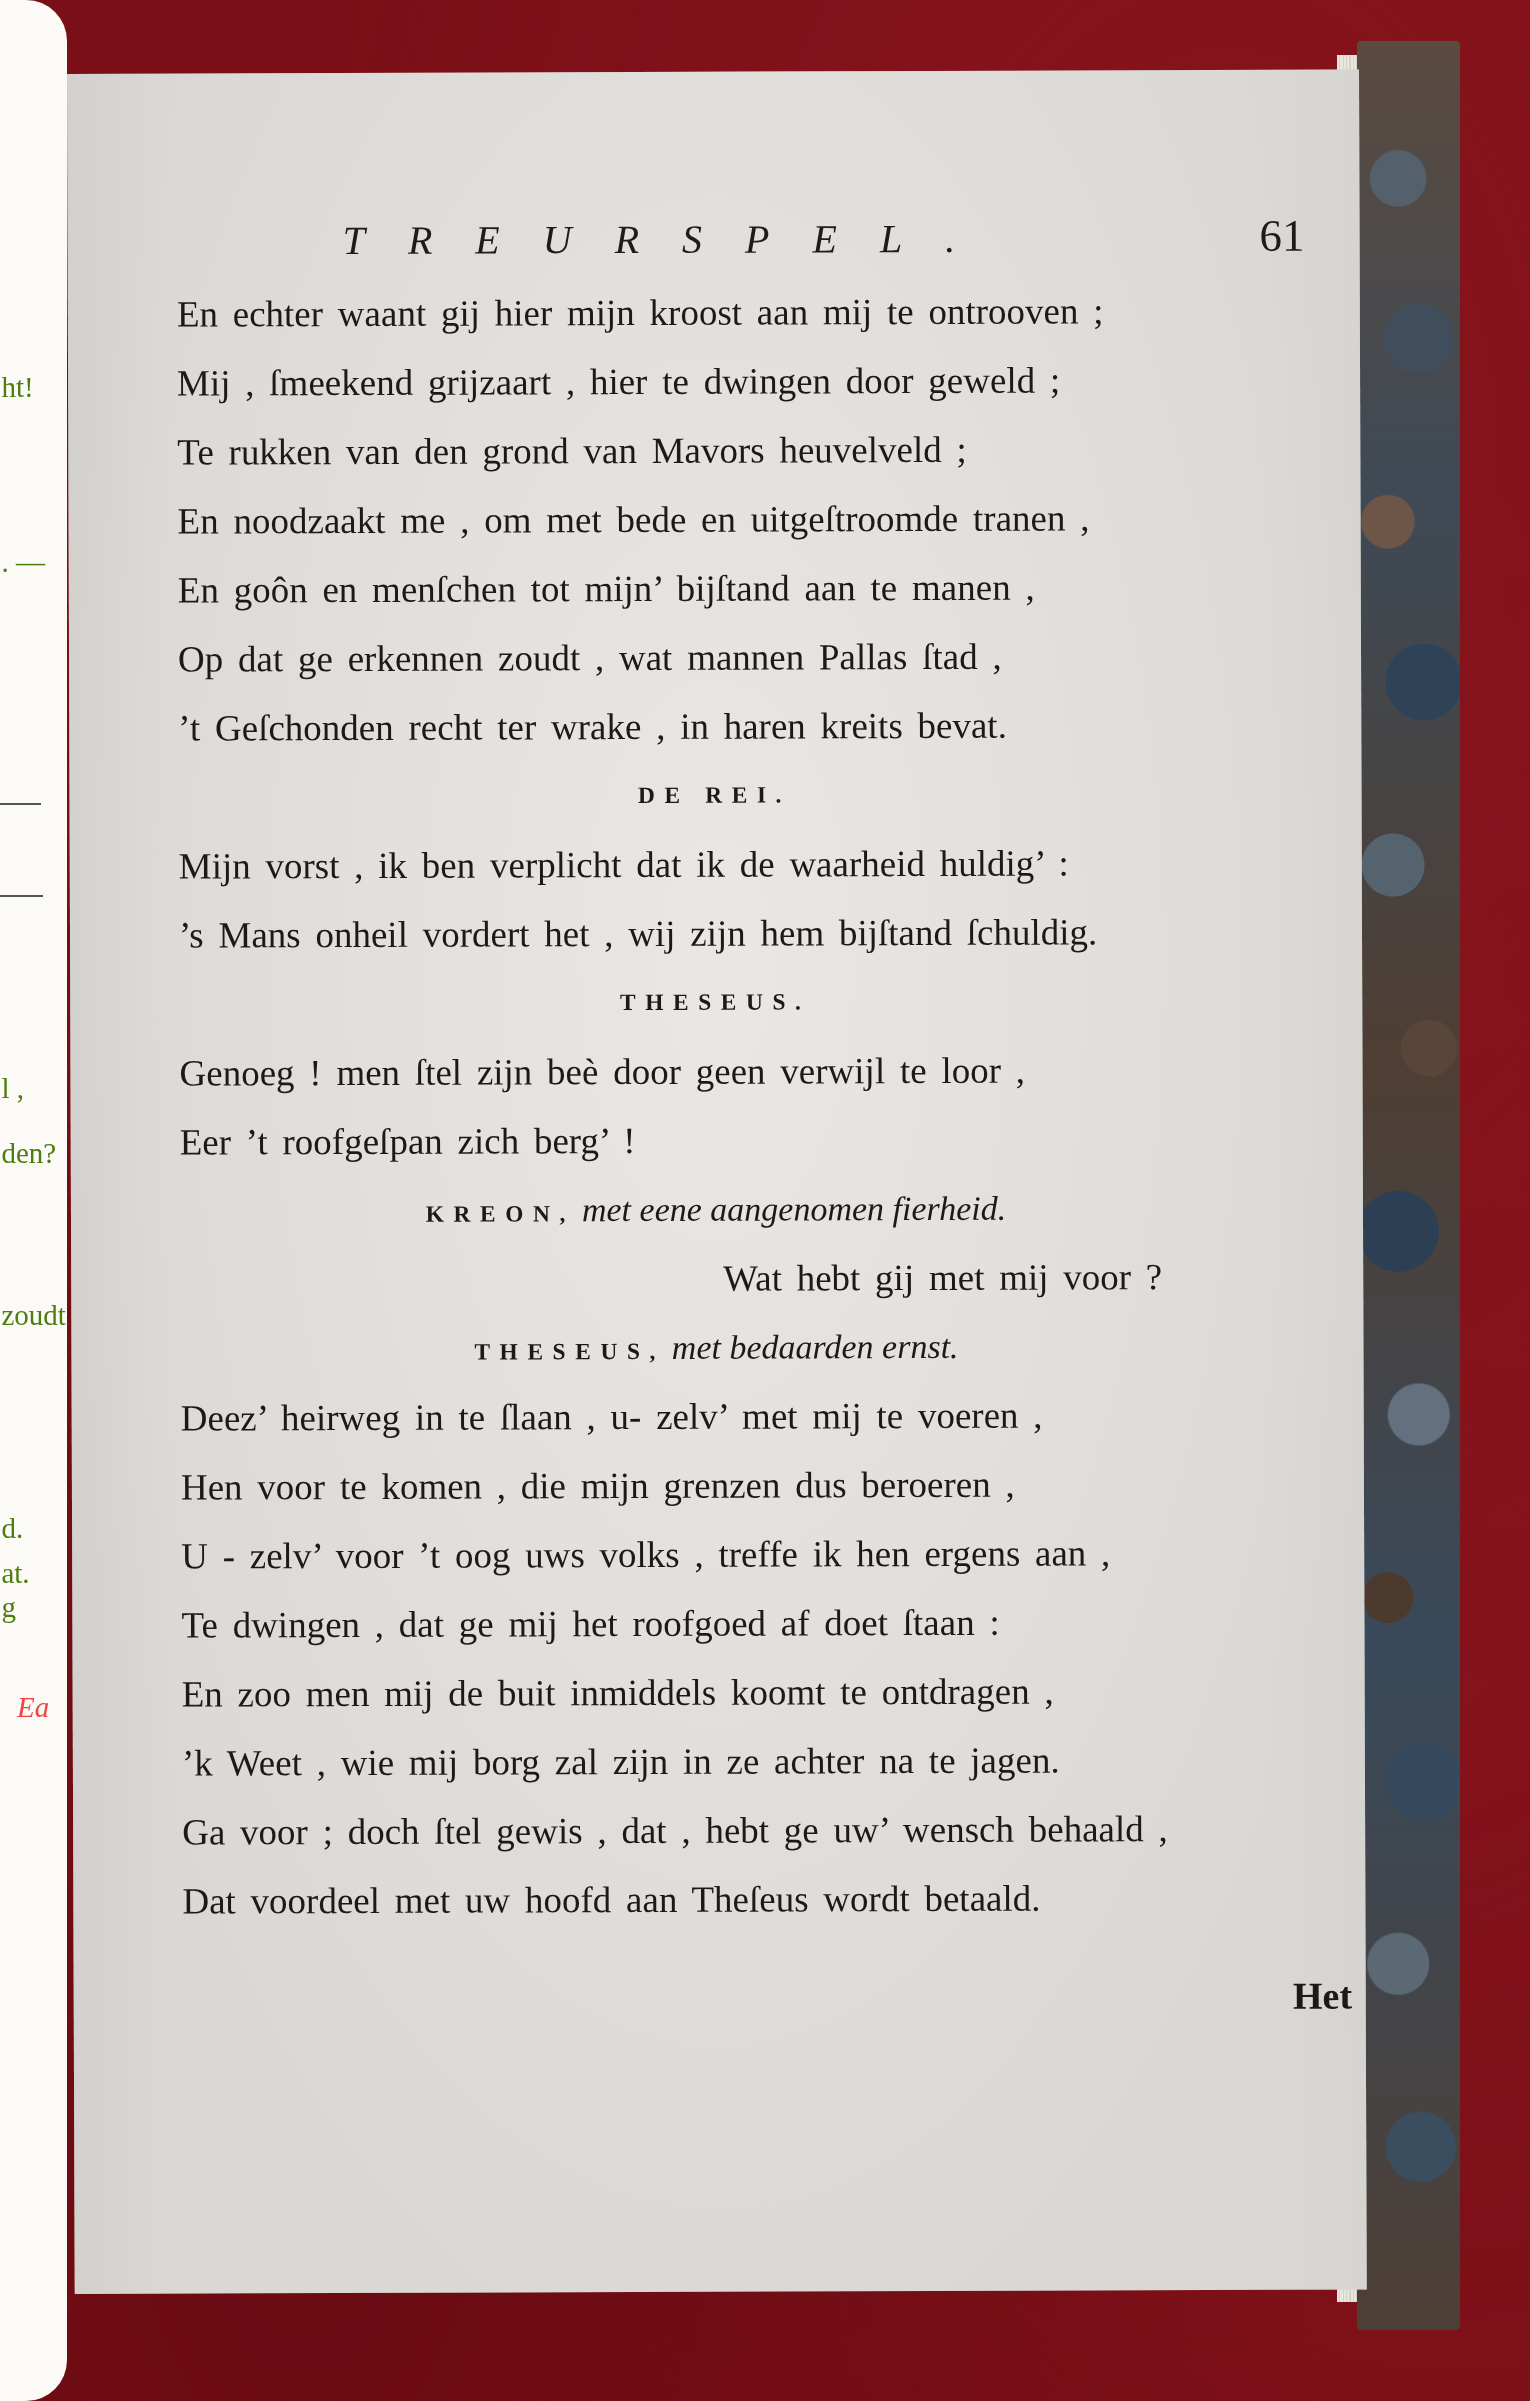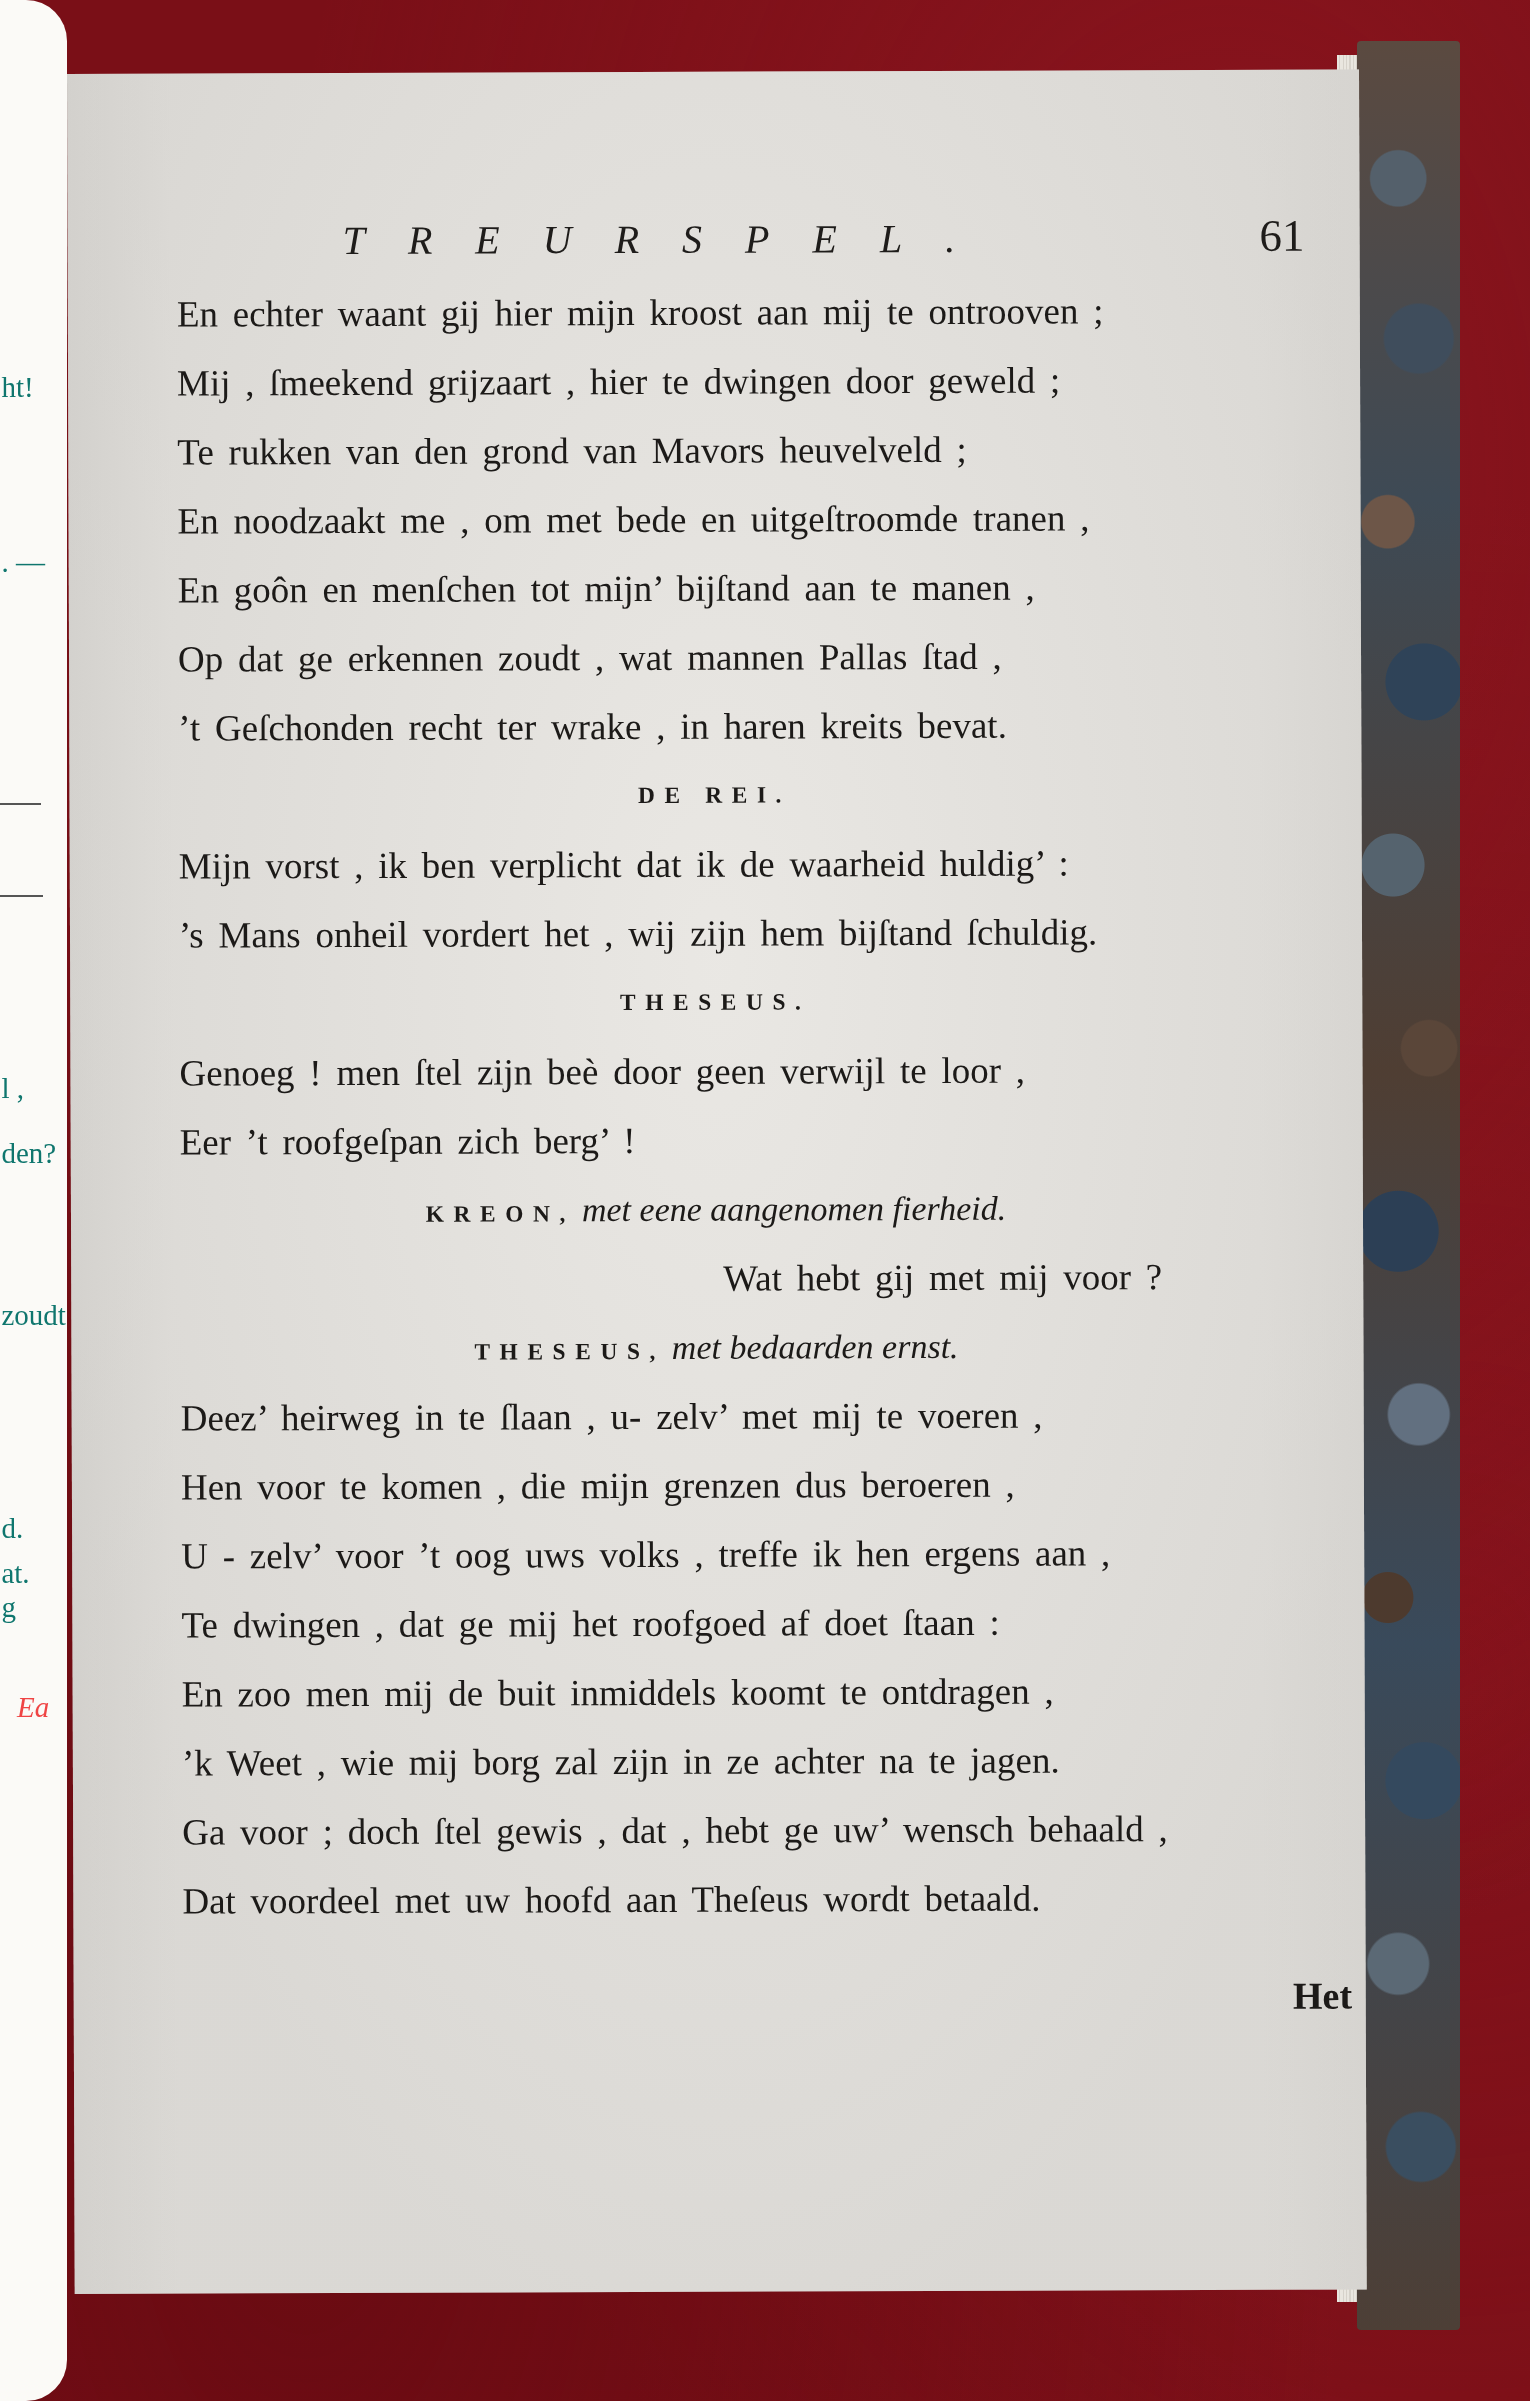--- a/index.html
+++ b/index.html
@@ -27,21 +27,21 @@
     width: 67px;
     height: 2401px;
     background: #fbfaf7;
     border-radius: 0 41px 41px 0;
     overflow: hidden;
     z-index: 3;
   }
   .left-page .frag {
     position: absolute;
     font-size: 29px;
-    color: #0f766e;
+    color: #4d7c0f;
     white-space: nowrap;
   }
   .left-page .frag.italic { font-style: italic; color: #ef4444; }
   .left-page .rule {
     position: absolute;
     height: 2.1px;
     background: #555;
   }
 
   

